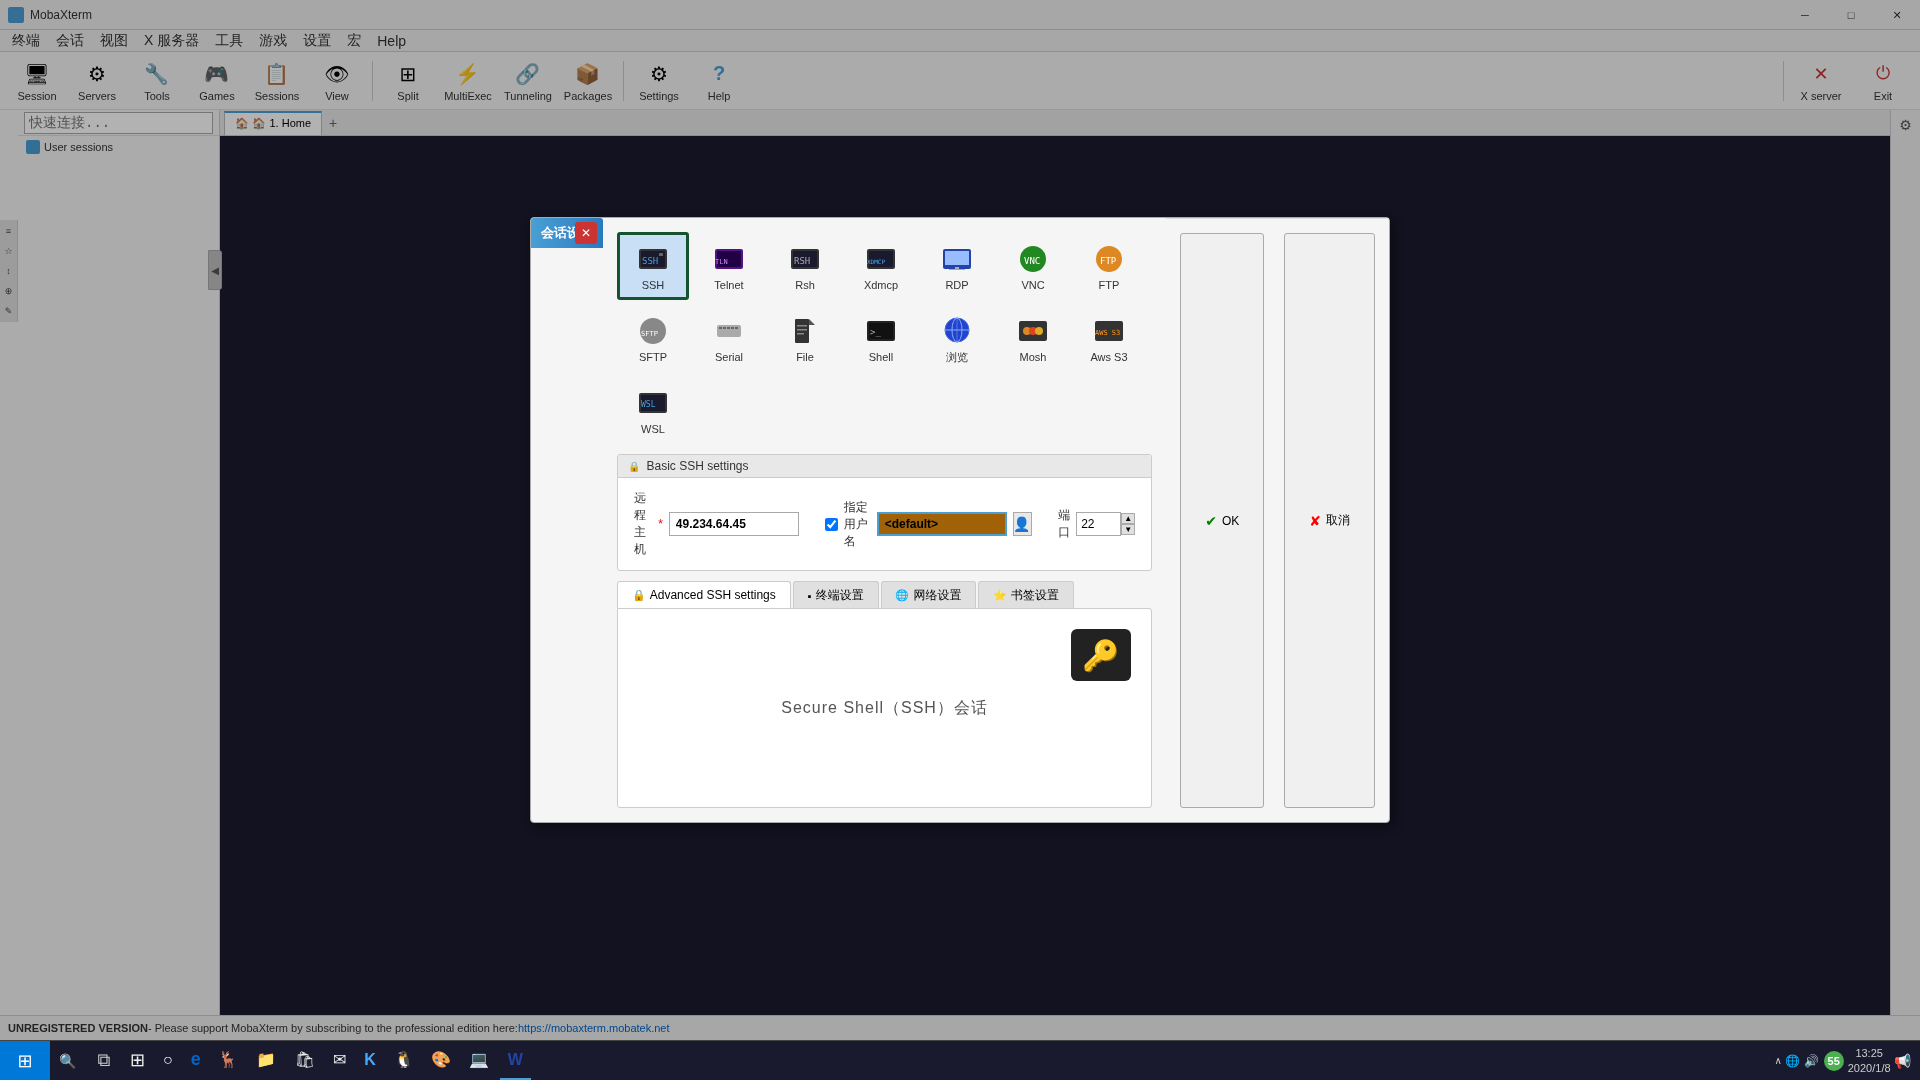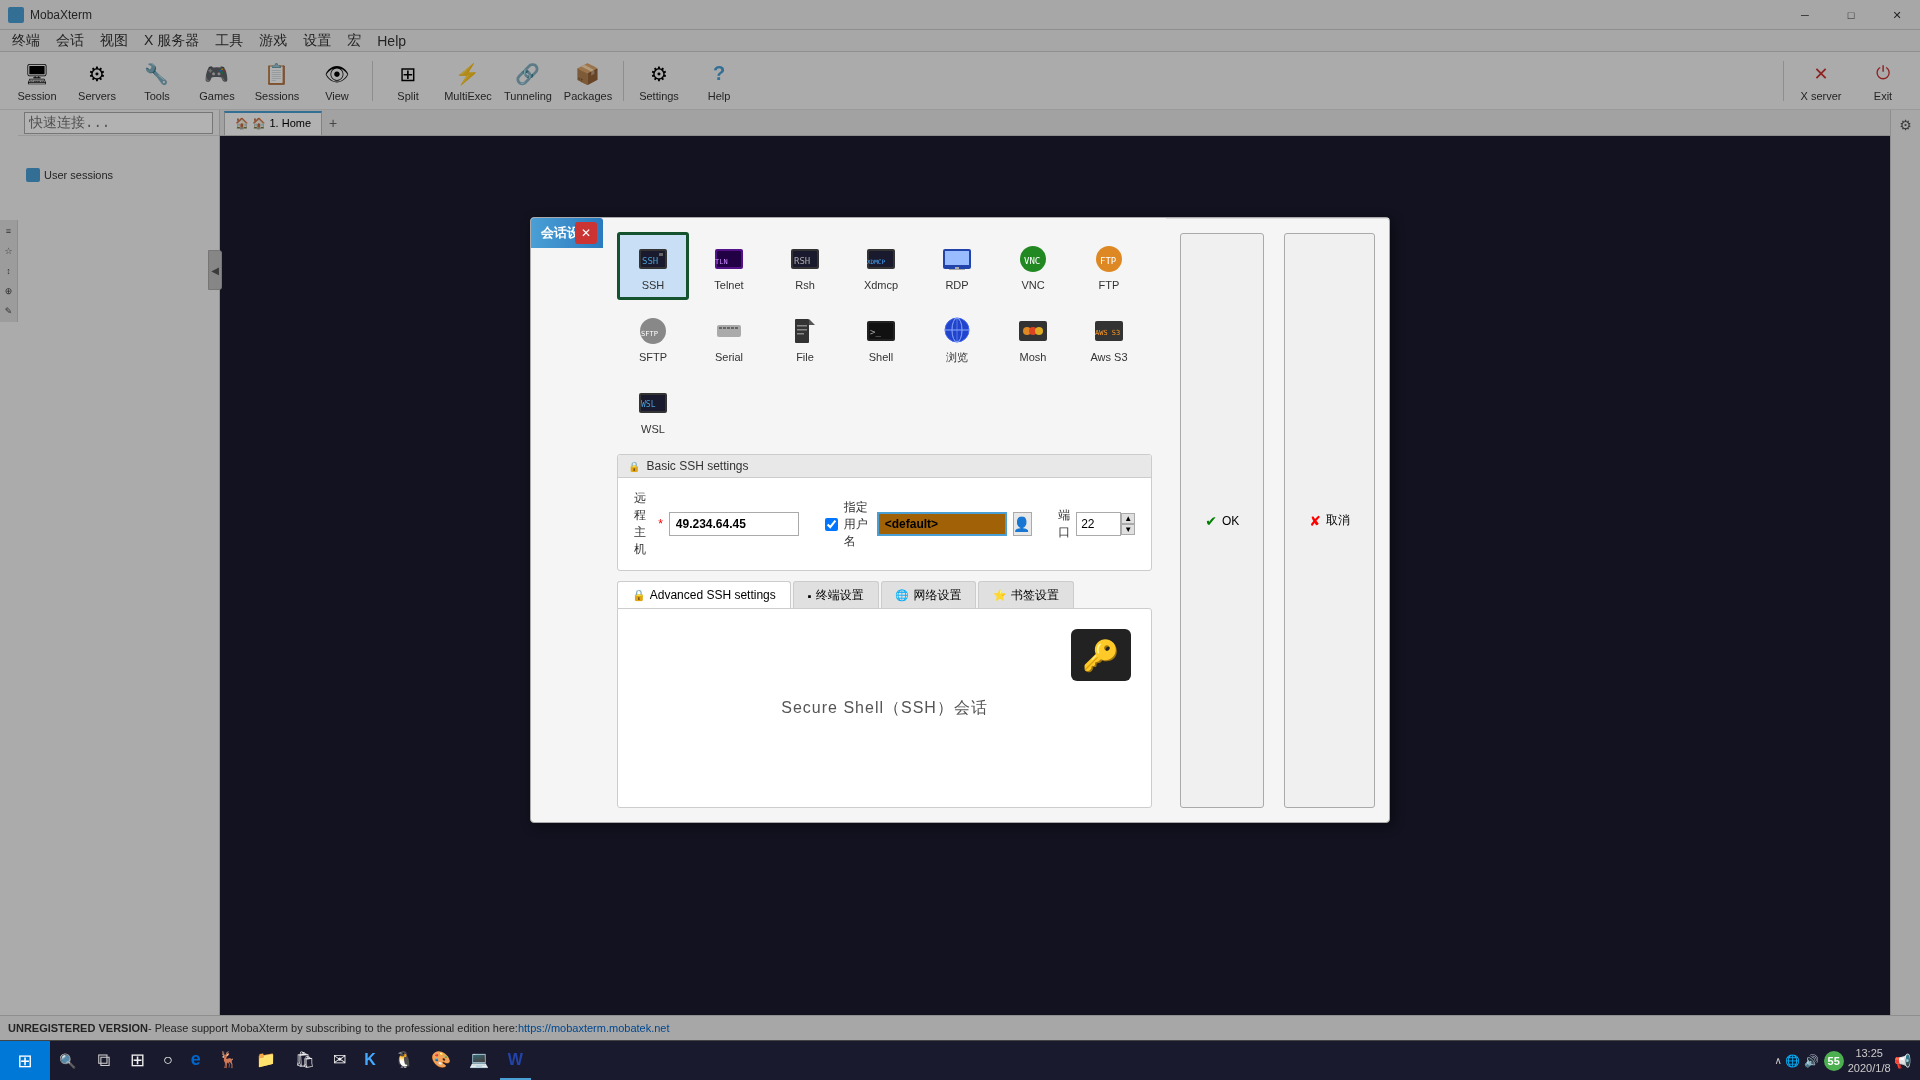--- a/index.html
+++ b/index.html
@@ -112,21 +112,20 @@
       font-size: 11px;
       color: #888;
     }
     .session-header {
       padding: 4px 8px;
       font-size: 11px;
       color: #333;
       display: flex;
       align-items: center;
       gap: 4px;
-      margin-top: 28px;
     }
     .session-icon {
       width: 14px; height: 14px;
       background: #4a9fd5;
       border-radius: 2px;
     }
 
     
     .tab-bar {
       height: 26px;

